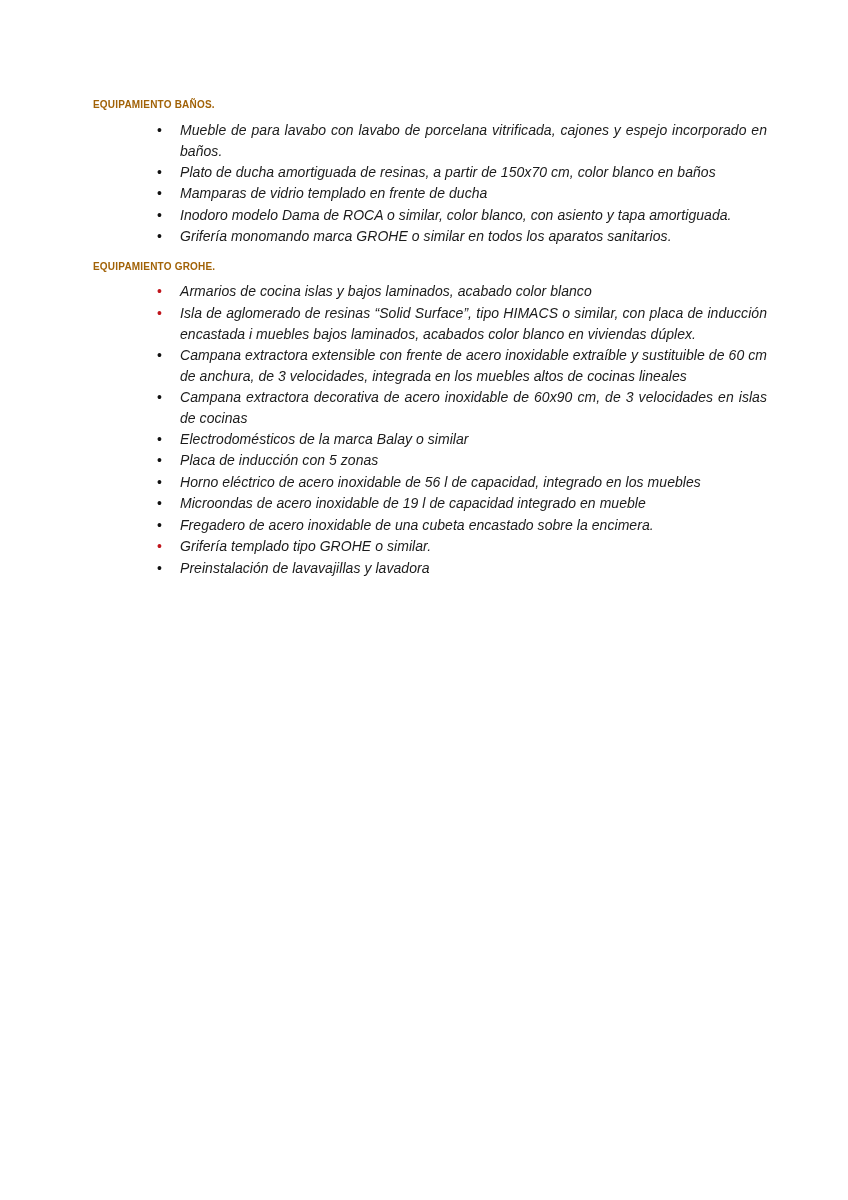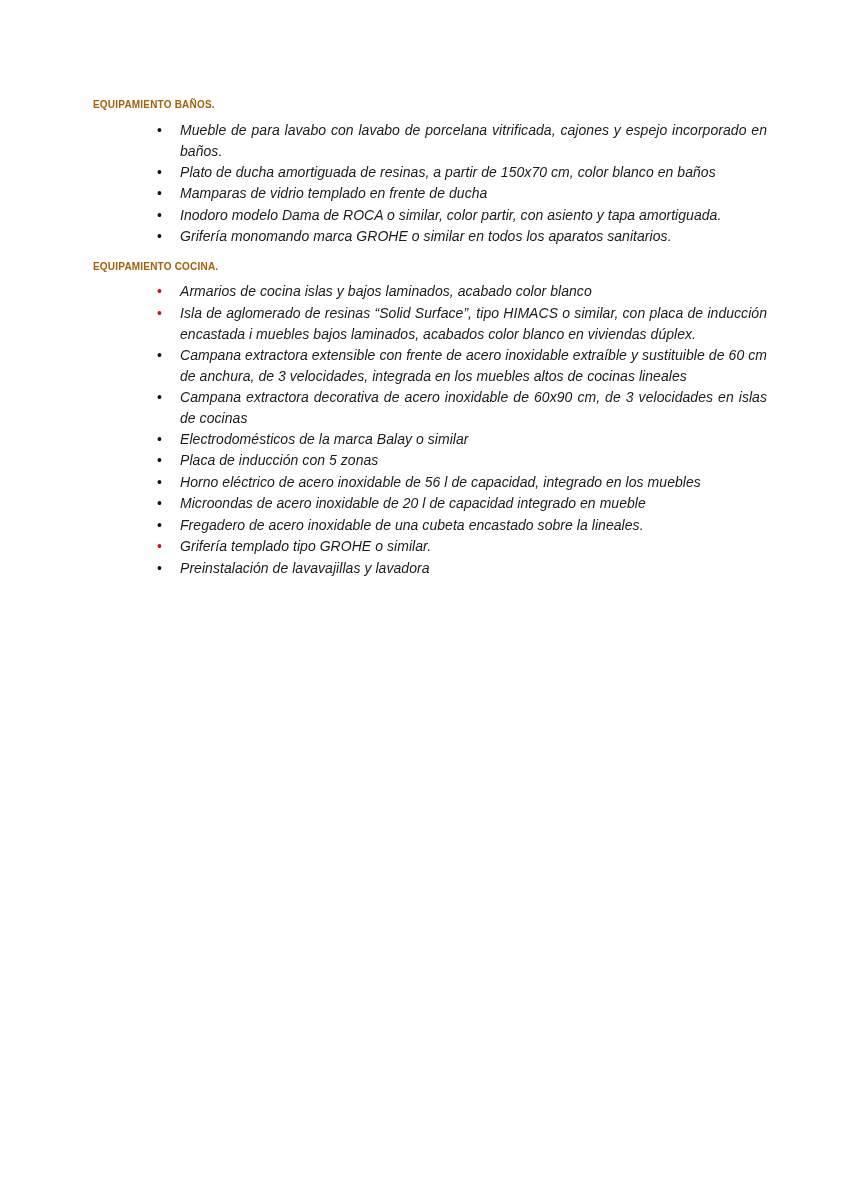--- a/index.html
+++ b/index.html
@@ -75,31 +75,31 @@
       <li>
         <span class="bullet" style="color: rgb(17, 17, 17);">•</span>
         <span class="item-text">Plato de ducha amortiguada de resinas, a partir de 150x70 cm, color blanco en baños</span>
       </li>
       <li>
         <span class="bullet" style="color: rgb(17, 17, 17);">•</span>
         <span class="item-text">Mamparas de vidrio templado en frente de ducha</span>
       </li>
       <li>
         <span class="bullet" style="color: rgb(17, 17, 17);">•</span>
-        <span class="item-text">Inodoro modelo Dama de ROCA o similar, color partir, con asiento y tapa amortiguada.</span>
+        <span class="item-text">Inodoro modelo Dama de ROCA o similar, color blanco, con asiento y tapa amortiguada.</span>
       </li>
       <li>
         <span class="bullet" style="color: rgb(17, 17, 17);">•</span>
         <span class="item-text">Grifería monomando marca GROHE o similar en todos los aparatos sanitarios.</span>
       </li>
     </ul>
   </div>
 
   <div class="doc-section">
-    <h2 class="section-title">EQUIPAMIENTO COCINA.</h2>
+    <h2 class="section-title">EQUIPAMIENTO GROHE.</h2>
     <ul class="bullet-list">
       <li>
         <span class="bullet" style="color: rgb(192, 21, 28);">•</span>
         <span class="item-text">Armarios de cocina islas y bajos laminados, acabado color blanco</span>
       </li>
       <li>
         <span class="bullet" style="color: rgb(192, 21, 28);">•</span>
         <span class="item-text">Isla de aglomerado de resinas “Solid Surface”, tipo HIMACS o similar, con placa de inducción encastada i muebles bajos laminados, acabados color blanco en viviendas dúplex.</span>
       </li>
       <li>
@@ -117,25 +117,25 @@
       <li>
         <span class="bullet" style="color: rgb(17, 17, 17);">•</span>
         <span class="item-text">Placa de inducción con 5 zonas</span>
       </li>
       <li>
         <span class="bullet" style="color: rgb(17, 17, 17);">•</span>
         <span class="item-text">Horno eléctrico de acero inoxidable de 56 l de capacidad, integrado en los muebles</span>
       </li>
       <li>
         <span class="bullet" style="color: rgb(17, 17, 17);">•</span>
-        <span class="item-text">Microondas de acero inoxidable de 20 l de capacidad integrado en mueble</span>
+        <span class="item-text">Microondas de acero inoxidable de 19 l de capacidad integrado en mueble</span>
       </li>
       <li>
         <span class="bullet" style="color: rgb(17, 17, 17);">•</span>
-        <span class="item-text">Fregadero de acero inoxidable de una cubeta encastado sobre la lineales.</span>
+        <span class="item-text">Fregadero de acero inoxidable de una cubeta encastado sobre la encimera.</span>
       </li>
       <li>
         <span class="bullet" style="color: rgb(192, 21, 28);">•</span>
         <span class="item-text">Grifería templado tipo GROHE o similar.</span>
       </li>
       <li>
         <span class="bullet" style="color: rgb(17, 17, 17);">•</span>
         <span class="item-text">Preinstalación de lavavajillas y lavadora</span>
       </li>
     </ul>

